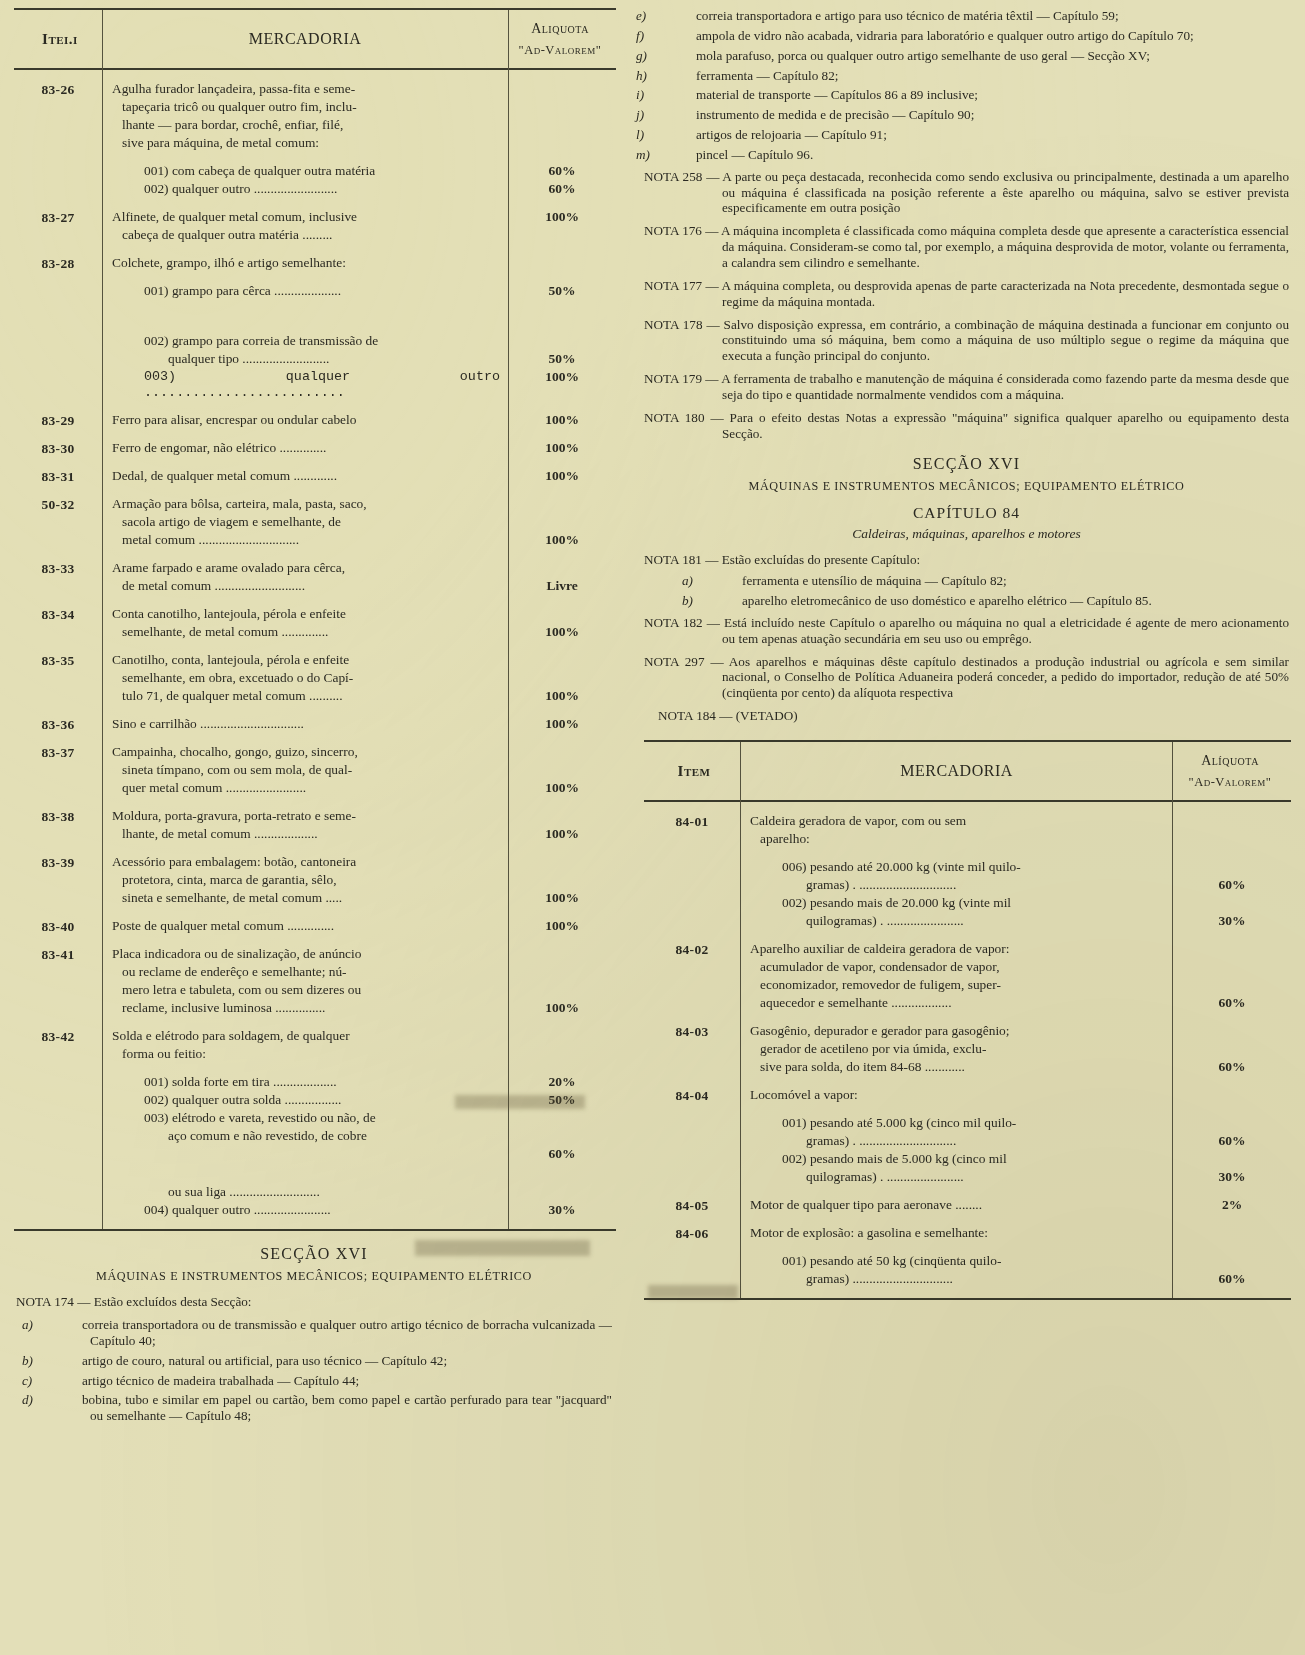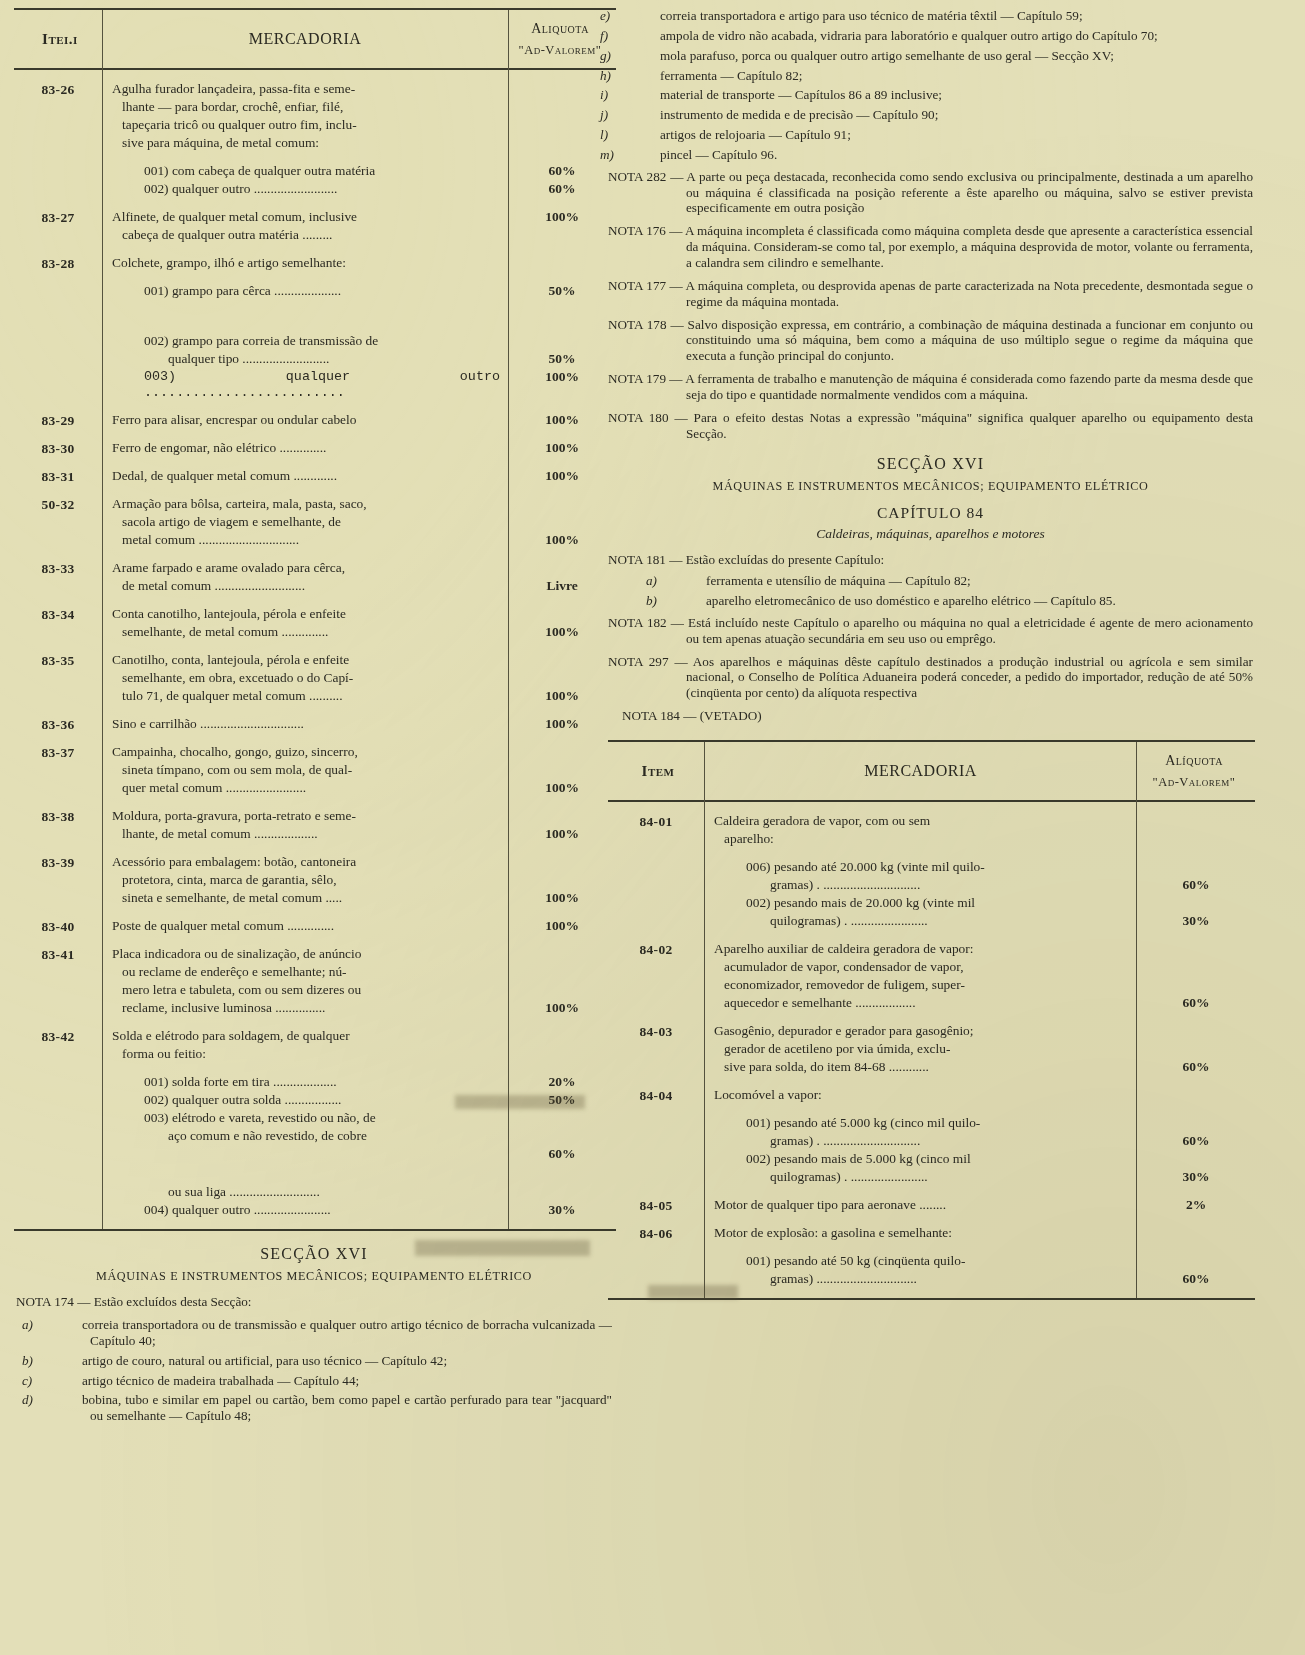--- a/index.html
+++ b/index.html
@@ -27,21 +27,21 @@
       radial-gradient(ellipse at 85% 90%, rgba(120,110,60,.18), rgba(0,0,0,0) 65%);
     mix-blend-mode: multiply;
     opacity:.55;
   }
   .col {
     position: absolute;
     top: 0;
     height: 1655px;
   }
   .col-left { left: 0; width: 630px; }
-  .col-right { left: 594px; width: 675px; }
+  .col-right { left: 630px; width: 675px; }
 
   
   .tbl {
     position: relative;
     margin: 8px 14px 0 14px;
     border-top: 2px solid #3a3a2c;
     border-bottom: 2px solid #3a3a2c;
   }
   .tbl .vline {
     position: absolute;
@@ -187,26 +187,26 @@
 
       <div id="left-body">
           <div class="gap"></div>
           <div class="row">
             <div class="c-item" style="width: 88px;">83-26</div>
             <div class="c-merc ">Agulha furador lançadeira, passa-fita e seme-</div>
             <div class="c-aliq" style="width: 108px;"></div>
           </div>
           <div class="row">
             <div class="c-item" style="width: 88px;"></div>
+            <div class="c-merc ind2">tapeçaria tricô ou qualquer outro fim, inclu-</div>
+            <div class="c-aliq" style="width: 108px;"></div>
+          </div>
+          <div class="row">
+            <div class="c-item" style="width: 88px;"></div>
             <div class="c-merc ind2">lhante — para bordar, crochê, enfiar, filé,</div>
-            <div class="c-aliq" style="width: 108px;"></div>
-          </div>
-          <div class="row">
-            <div class="c-item" style="width: 88px;"></div>
-            <div class="c-merc ind2">tapeçaria tricô ou qualquer outro fim, inclu-</div>
             <div class="c-aliq" style="width: 108px;"></div>
           </div>
           <div class="row">
             <div class="c-item" style="width: 88px;"></div>
             <div class="c-merc ind2">sive para máquina, de metal comum:</div>
             <div class="c-aliq" style="width: 108px;"></div>
           </div>
           <div class="gap"></div>
           <div class="row">
             <div class="c-item" style="width: 88px;"></div>
@@ -474,21 +474,21 @@
           <div class="sub-item"><span class="let">e)</span><span>correia transportadora e artigo para uso técnico de matéria têxtil — Capítulo 59;</span></div>
           <div class="sub-item"><span class="let">f)</span><span>ampola de vidro não acabada, vidraria para laboratório e qualquer outro artigo do Capítulo 70;</span></div>
           <div class="sub-item"><span class="let">g)</span><span>mola parafuso, porca ou qualquer outro artigo semelhante de uso geral — Secção XV;</span></div>
           <div class="sub-item"><span class="let">h)</span><span>ferramenta — Capítulo 82;</span></div>
           <div class="sub-item"><span class="let">i)</span><span>material de transporte — Capítulos 86 a 89 inclusive;</span></div>
           <div class="sub-item"><span class="let">j)</span><span>instrumento de medida e de precisão — Capítulo 90;</span></div>
           <div class="sub-item"><span class="let">l)</span><span>artigos de relojoaria — Capítulo 91;</span></div>
           <div class="sub-item"><span class="let">m)</span><span>pincel — Capítulo 96.</span></div>
         </div>
       <div id="right-notes">
-          <div class="note"><span class="lbl">NOTA 282 — </span><span>A parte ou peça destacada, reconhecida como sendo exclusiva ou principalmente, destinada a um aparelho ou máquina é classificada na posição referente a êste aparelho ou máquina, salvo se estiver prevista especificamente em outra posição</span></div>
+          <div class="note"><span class="lbl">NOTA 258 — </span><span>A parte ou peça destacada, reconhecida como sendo exclusiva ou principalmente, destinada a um aparelho ou máquina é classificada na posição referente a êste aparelho ou máquina, salvo se estiver prevista especificamente em outra posição</span></div>
           <div class="note"><span class="lbl">NOTA 176 — </span><span>A máquina incompleta é classificada como máquina completa desde que apresente a característica essencial da máquina. Consideram-se como tal, por exemplo, a máquina desprovida de motor, volante ou ferramenta, a calandra sem cilindro e semelhante.</span></div>
           <div class="note"><span class="lbl">NOTA 177 — </span><span>A máquina completa, ou desprovida apenas de parte caracterizada na Nota precedente, desmontada segue o regime da máquina montada.</span></div>
           <div class="note"><span class="lbl">NOTA 178 — </span><span>Salvo disposição expressa, em contrário, a combinação de máquina destinada a funcionar em conjunto ou constituindo uma só máquina, bem como a máquina de uso múltiplo segue o regime da máquina que executa a função principal do conjunto.</span></div>
           <div class="note"><span class="lbl">NOTA 179 — </span><span>A ferramenta de trabalho e manutenção de máquina é considerada como fazendo parte da mesma desde que seja do tipo e quantidade normalmente vendidos com a máquina.</span></div>
           <div class="note"><span class="lbl">NOTA 180 — </span><span>Para o efeito destas Notas a expressão "máquina" significa qualquer aparelho ou equipamento desta Secção.</span></div>
         </div>
 
       <div class="sec-title">SECÇÃO XVI</div>
       <div class="sec-sub">MÁQUINAS E INSTRUMENTOS MECÂNICOS; EQUIPAMENTO ELÉTRICO</div>
       <div class="cap-title">CAPÍTULO 84</div>

